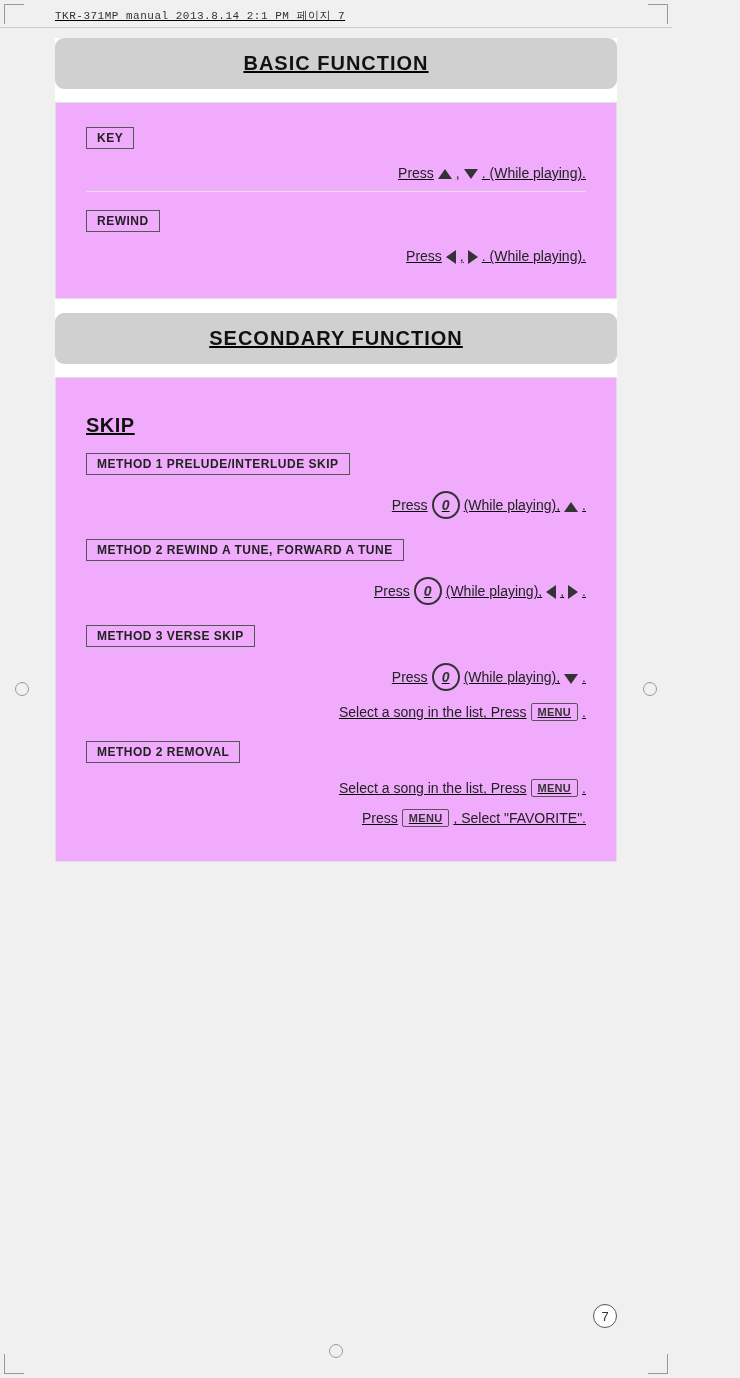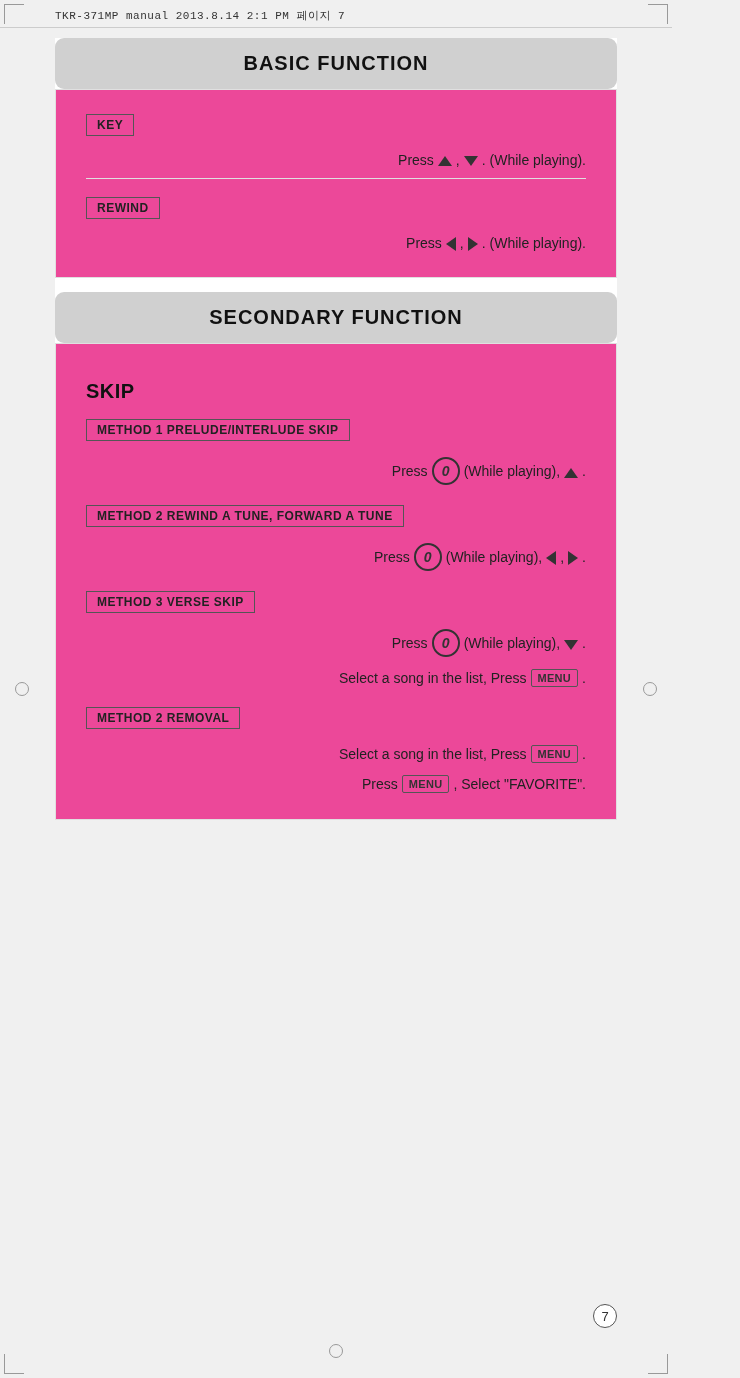--- a/index.html
+++ b/index.html
@@ -12,20 +12,21 @@
       position: relative;
       overflow-x: hidden;
     }
 
     .page-container {
       width: 672px;
       min-height: 1378px;
       background: #f0f0f0;
       position: relative;
       padding: 0;
+      text-decoration: underline;
     }
 
     
     .header-line {
       display: flex;
       align-items: center;
       padding: 8px 55px 4px 55px;
       font-size: 11px;
       color: #333;
       border-bottom: 1px solid #ccc;
@@ -69,23 +70,24 @@
       padding: 14px 20px;
       font-size: 20px;
       font-weight: 900;
       letter-spacing: 1px;
       color: #111;
       border-radius: 9px;
     }
 
     
     .content-box {
-      background: #ec4899;
-      padding: 18px 30px 20px 30px;
+      background: #f0abfc;
+      padding: 18px 30px 28px 30px;
       border: 1px solid #e0e0e0;
+      margin-top: 13px;
     }
 
     
     .func-label {
       display: inline-block;
       border: 1.5px solid #555;
       padding: 3px 10px;
       font-size: 12px;
       font-weight: 700;
       letter-spacing: 0.5px;

